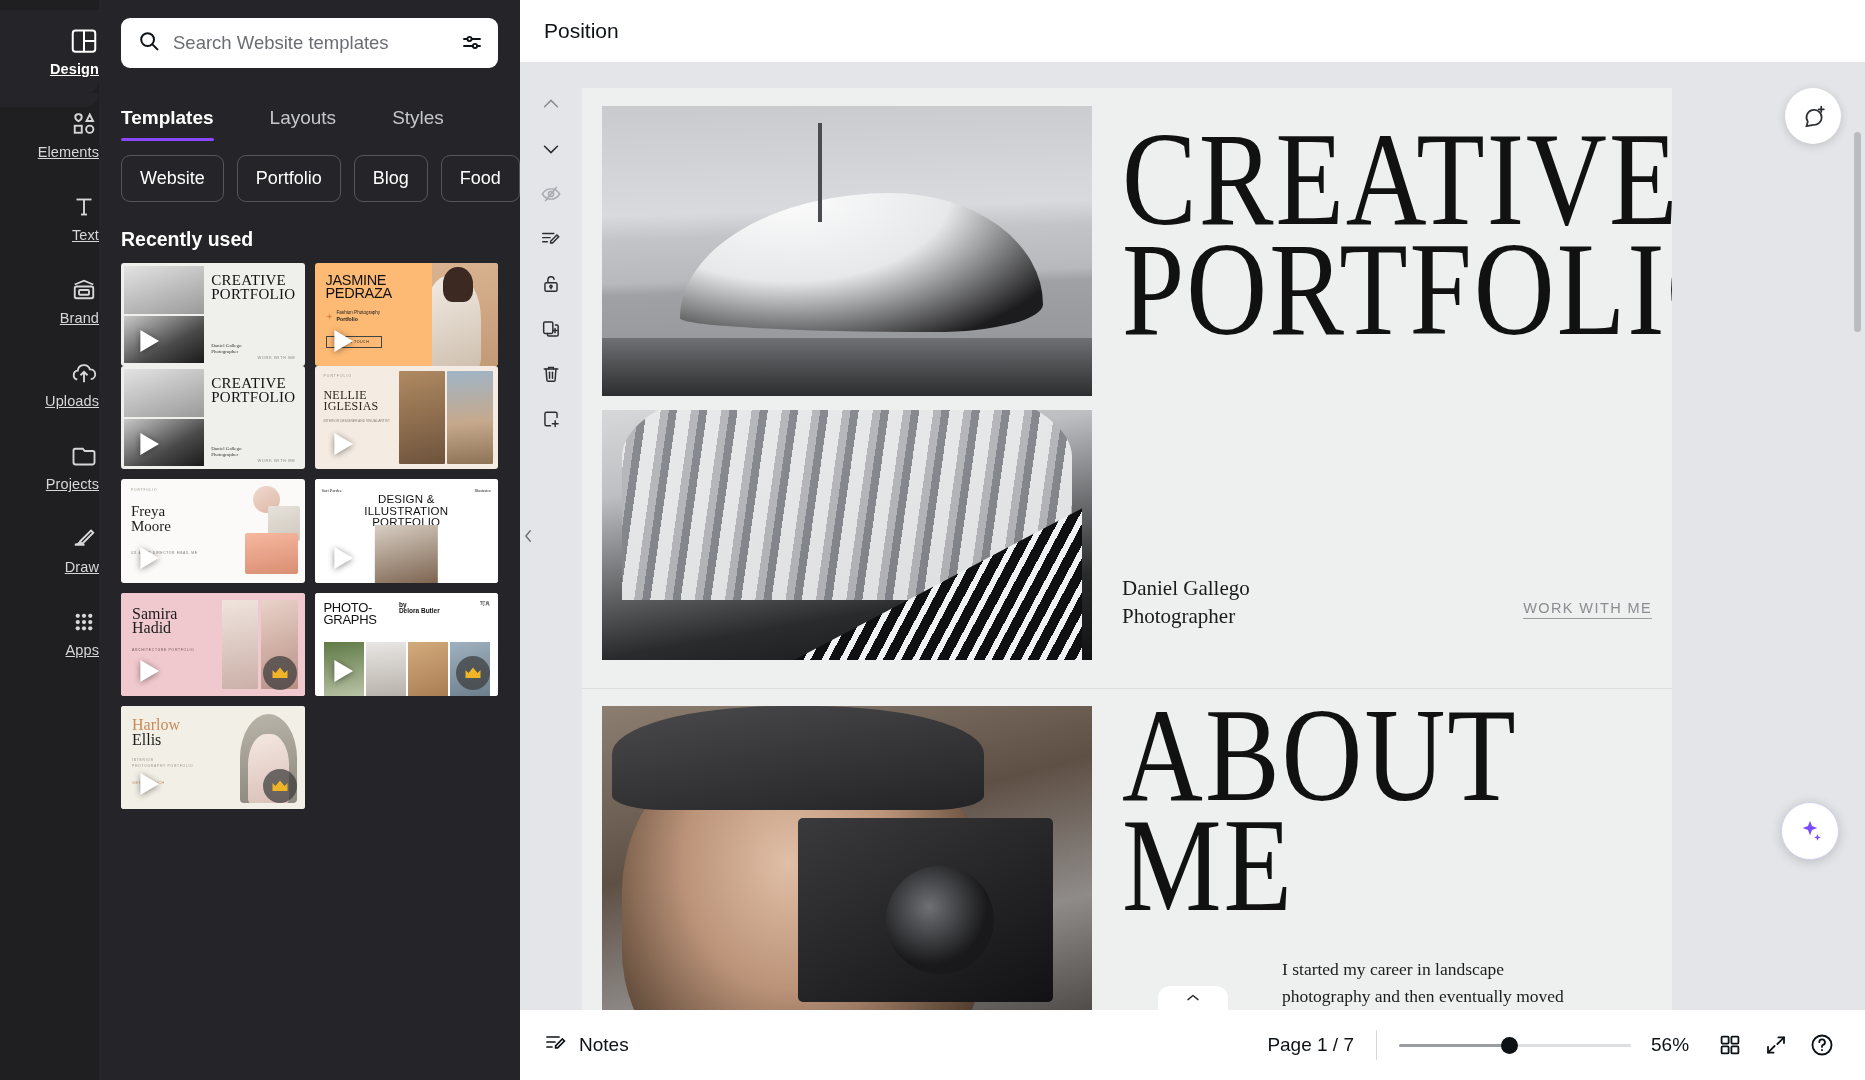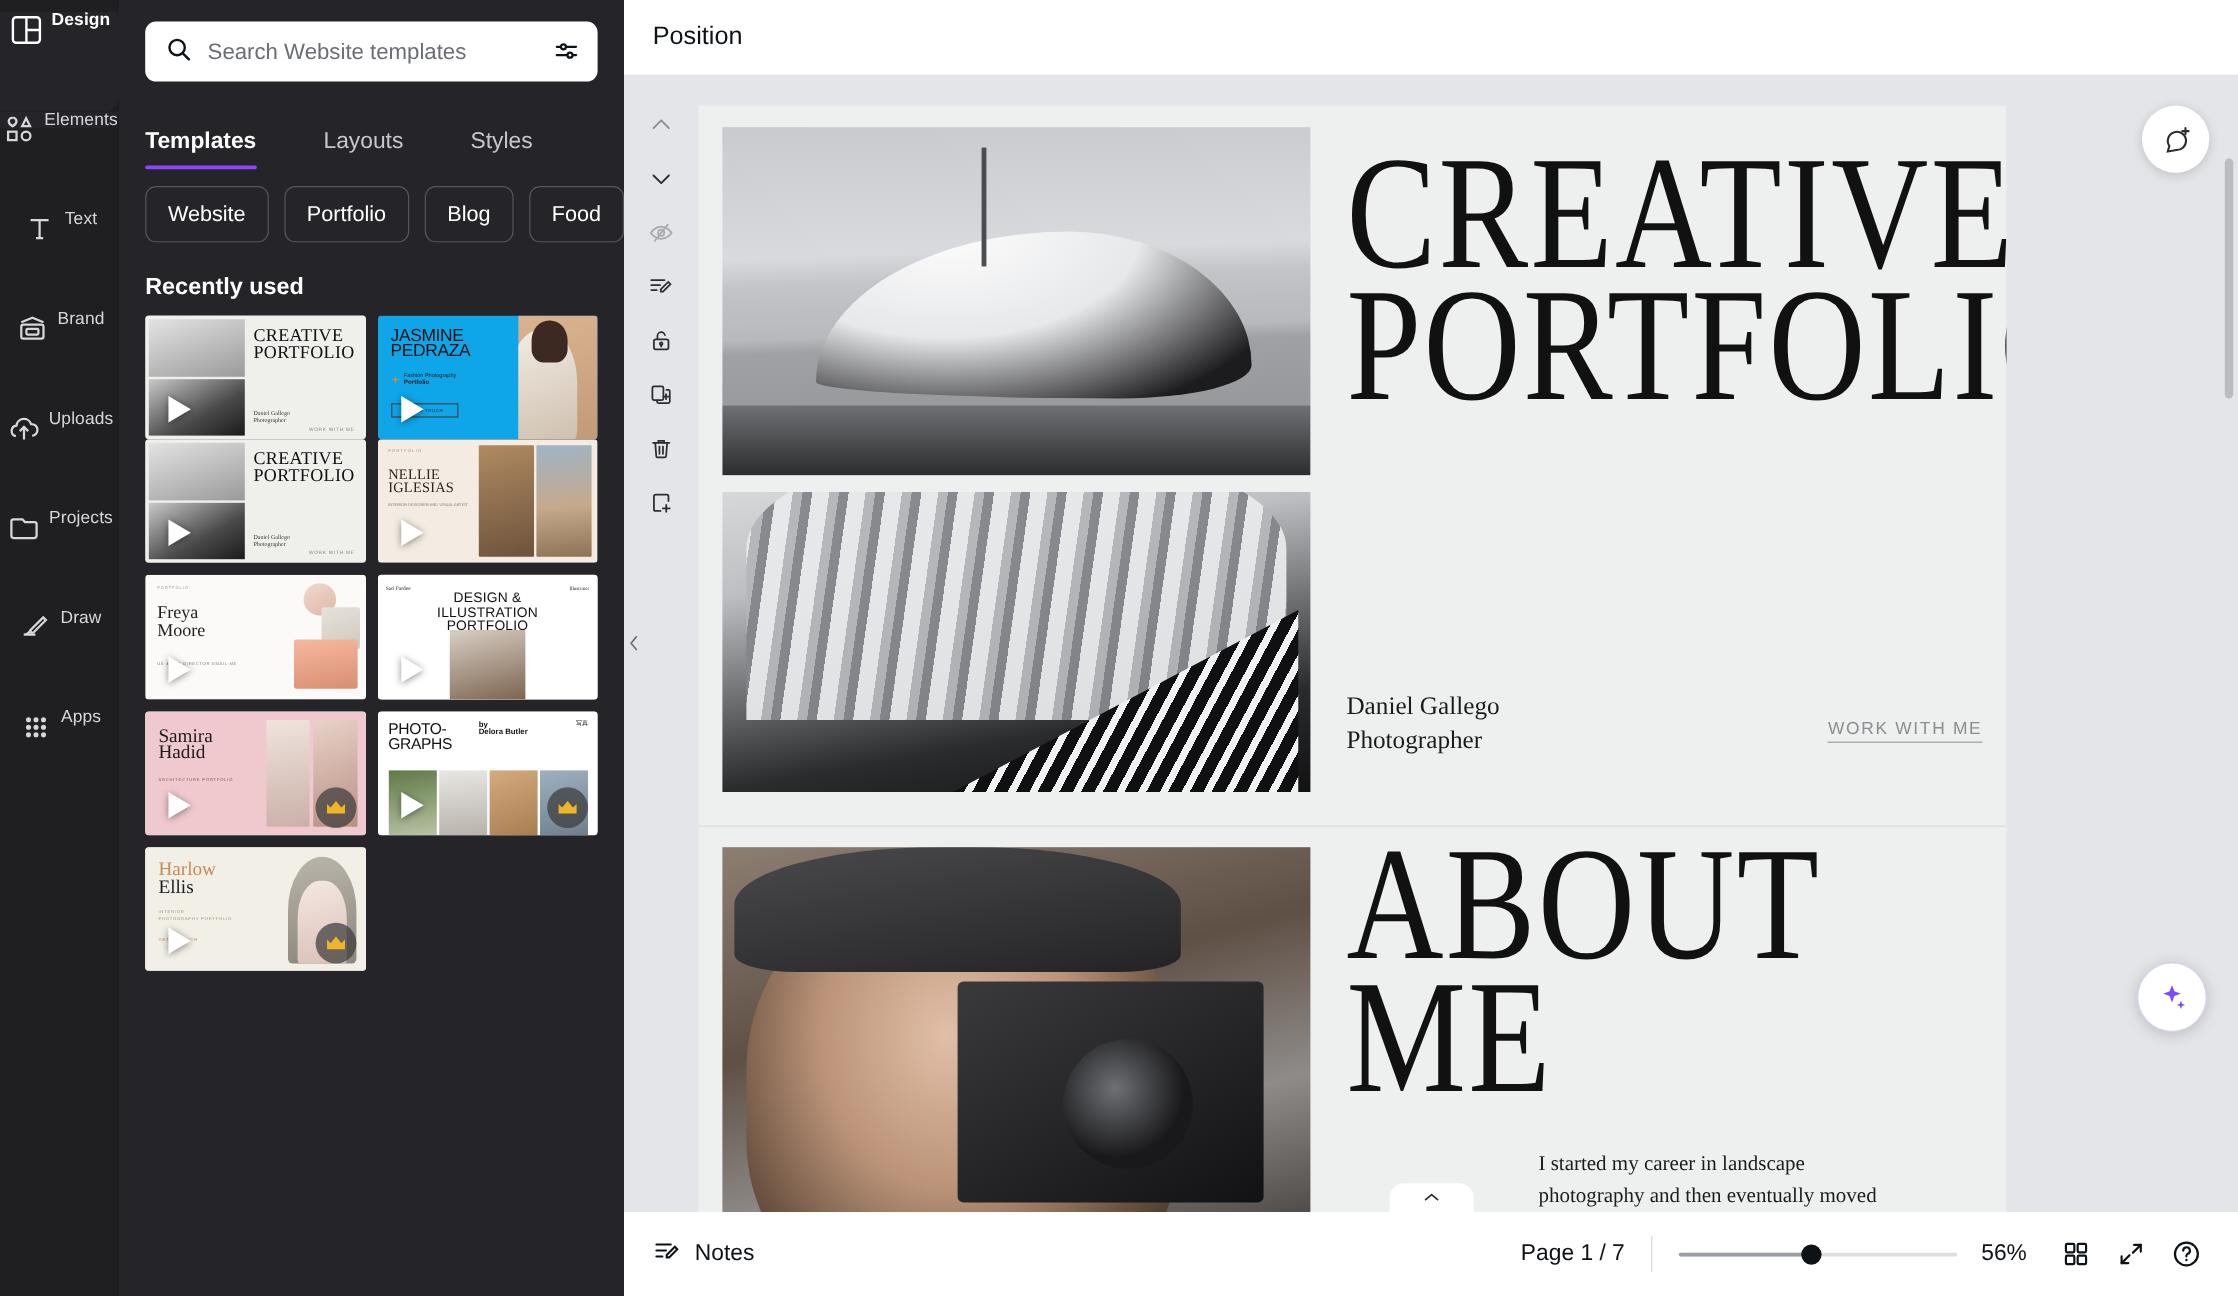--- a/index.html
+++ b/index.html
@@ -10,23 +10,23 @@
   }
   .app { display: flex; width: 1865px; height: 1080px; position: relative; }
 
   
   .rail {
     width: 99px; height: 1080px; background: #1f1f22;
     display: flex; flex-direction: column; align-items: center;
     padding-top: 10px; flex-shrink: 0; position: relative; z-index: 6;
   }
   .rail-item {
-    width: 99px; height: 83px; display: flex; flex-direction: row;
-    align-items: flex-start; justify-content: center; gap: 6px;
-    color: #d7d7da; cursor: pointer; position: relative;
+    width: 99px; height: 83px; display: flex; flex-direction: column;
+    align-items: flex-end; justify-content: center; gap: 6px;
+    color: #d7d7da; cursor: pointer; position: relative; text-decoration: underline;
   }
   .rail-item.active { background: #252529; color: #fff; border-radius: 0 0 12px 0; }
   .rail-item.active::after {
     content: ""; position: absolute; left: 0; right: 0; bottom: -14px;
     height: 14px; background: #252529;
     border-bottom-left-radius: 0; border-bottom-right-radius: 14px;
   }
   .rail-ico { width: 30px; height: 30px; display: block; }
   .rail-lab { font-size: 14.5px; letter-spacing: .1px; font-weight: 400; line-height: 1; }
   .rail-item.active .rail-lab { font-weight: 700; }
@@ -90,21 +90,21 @@
   .tmb { width: 100%; height: 100%; display: flex; position: relative; }
   .tmb-l { width: 52%; height: 100%; display: flex; flex-direction: column; gap: 2px; padding: 3px; }
   .ph { background: linear-gradient(150deg,#c9c9c9,#4a4a4a 60%,#1b1b1b); flex: 1; }
   .ph.light { background: linear-gradient(160deg,#e3e3e3,#9a9a9a); }
   .tmb-r { flex: 1; display: flex; flex-direction: column; justify-content: space-between; padding: 10px 9px 6px 4px; }
   .t-head { font-family: "Liberation Serif", serif; font-size: 15px; line-height: .94; letter-spacing: .3px; color: #111; }
   .t-sub { font-family: "Liberation Serif", serif; font-size: 5px; color: #333; line-height: 1.25; }
   .t-link { font-size: 4px; color: #888; letter-spacing: .6px; text-align: right; }
 
   
-  .jas { background: #0ea5e9; display: flex; width: 100%; height: 100%; }
+  .jas { background: #fdba74; display: flex; width: 100%; height: 100%; }
   .jas-l { flex: 1; padding: 11px 0 0 11px; }
   .jas-t { font-size: 14.5px; font-weight: 400; line-height: .92; color: #111; letter-spacing: -.3px; }
   .jas-tag { display: flex; align-items: center; gap: 4px; margin-top: 9px; }
   .jas-star { width: 7px; height: 7px; }
   .jas-meta { font-size: 4.6px; color: #222; line-height: 1.35; }
   .jas-meta b { font-size: 5.2px; }
   .jas-btn { margin-top: 13px; border: 1px solid #444; width: 56px; height: 12px;
     display: flex; align-items: center; justify-content: center; font-size: 3.6px; letter-spacing: .5px; color: #222; }
   .jas-r { width: 36%; background: linear-gradient(170deg,#d9b391,#c39a76); position: relative; overflow: hidden; }
   .jas-r::after { content:""; position:absolute; left:-12%; top:12%; width: 86%; height: 92%;

